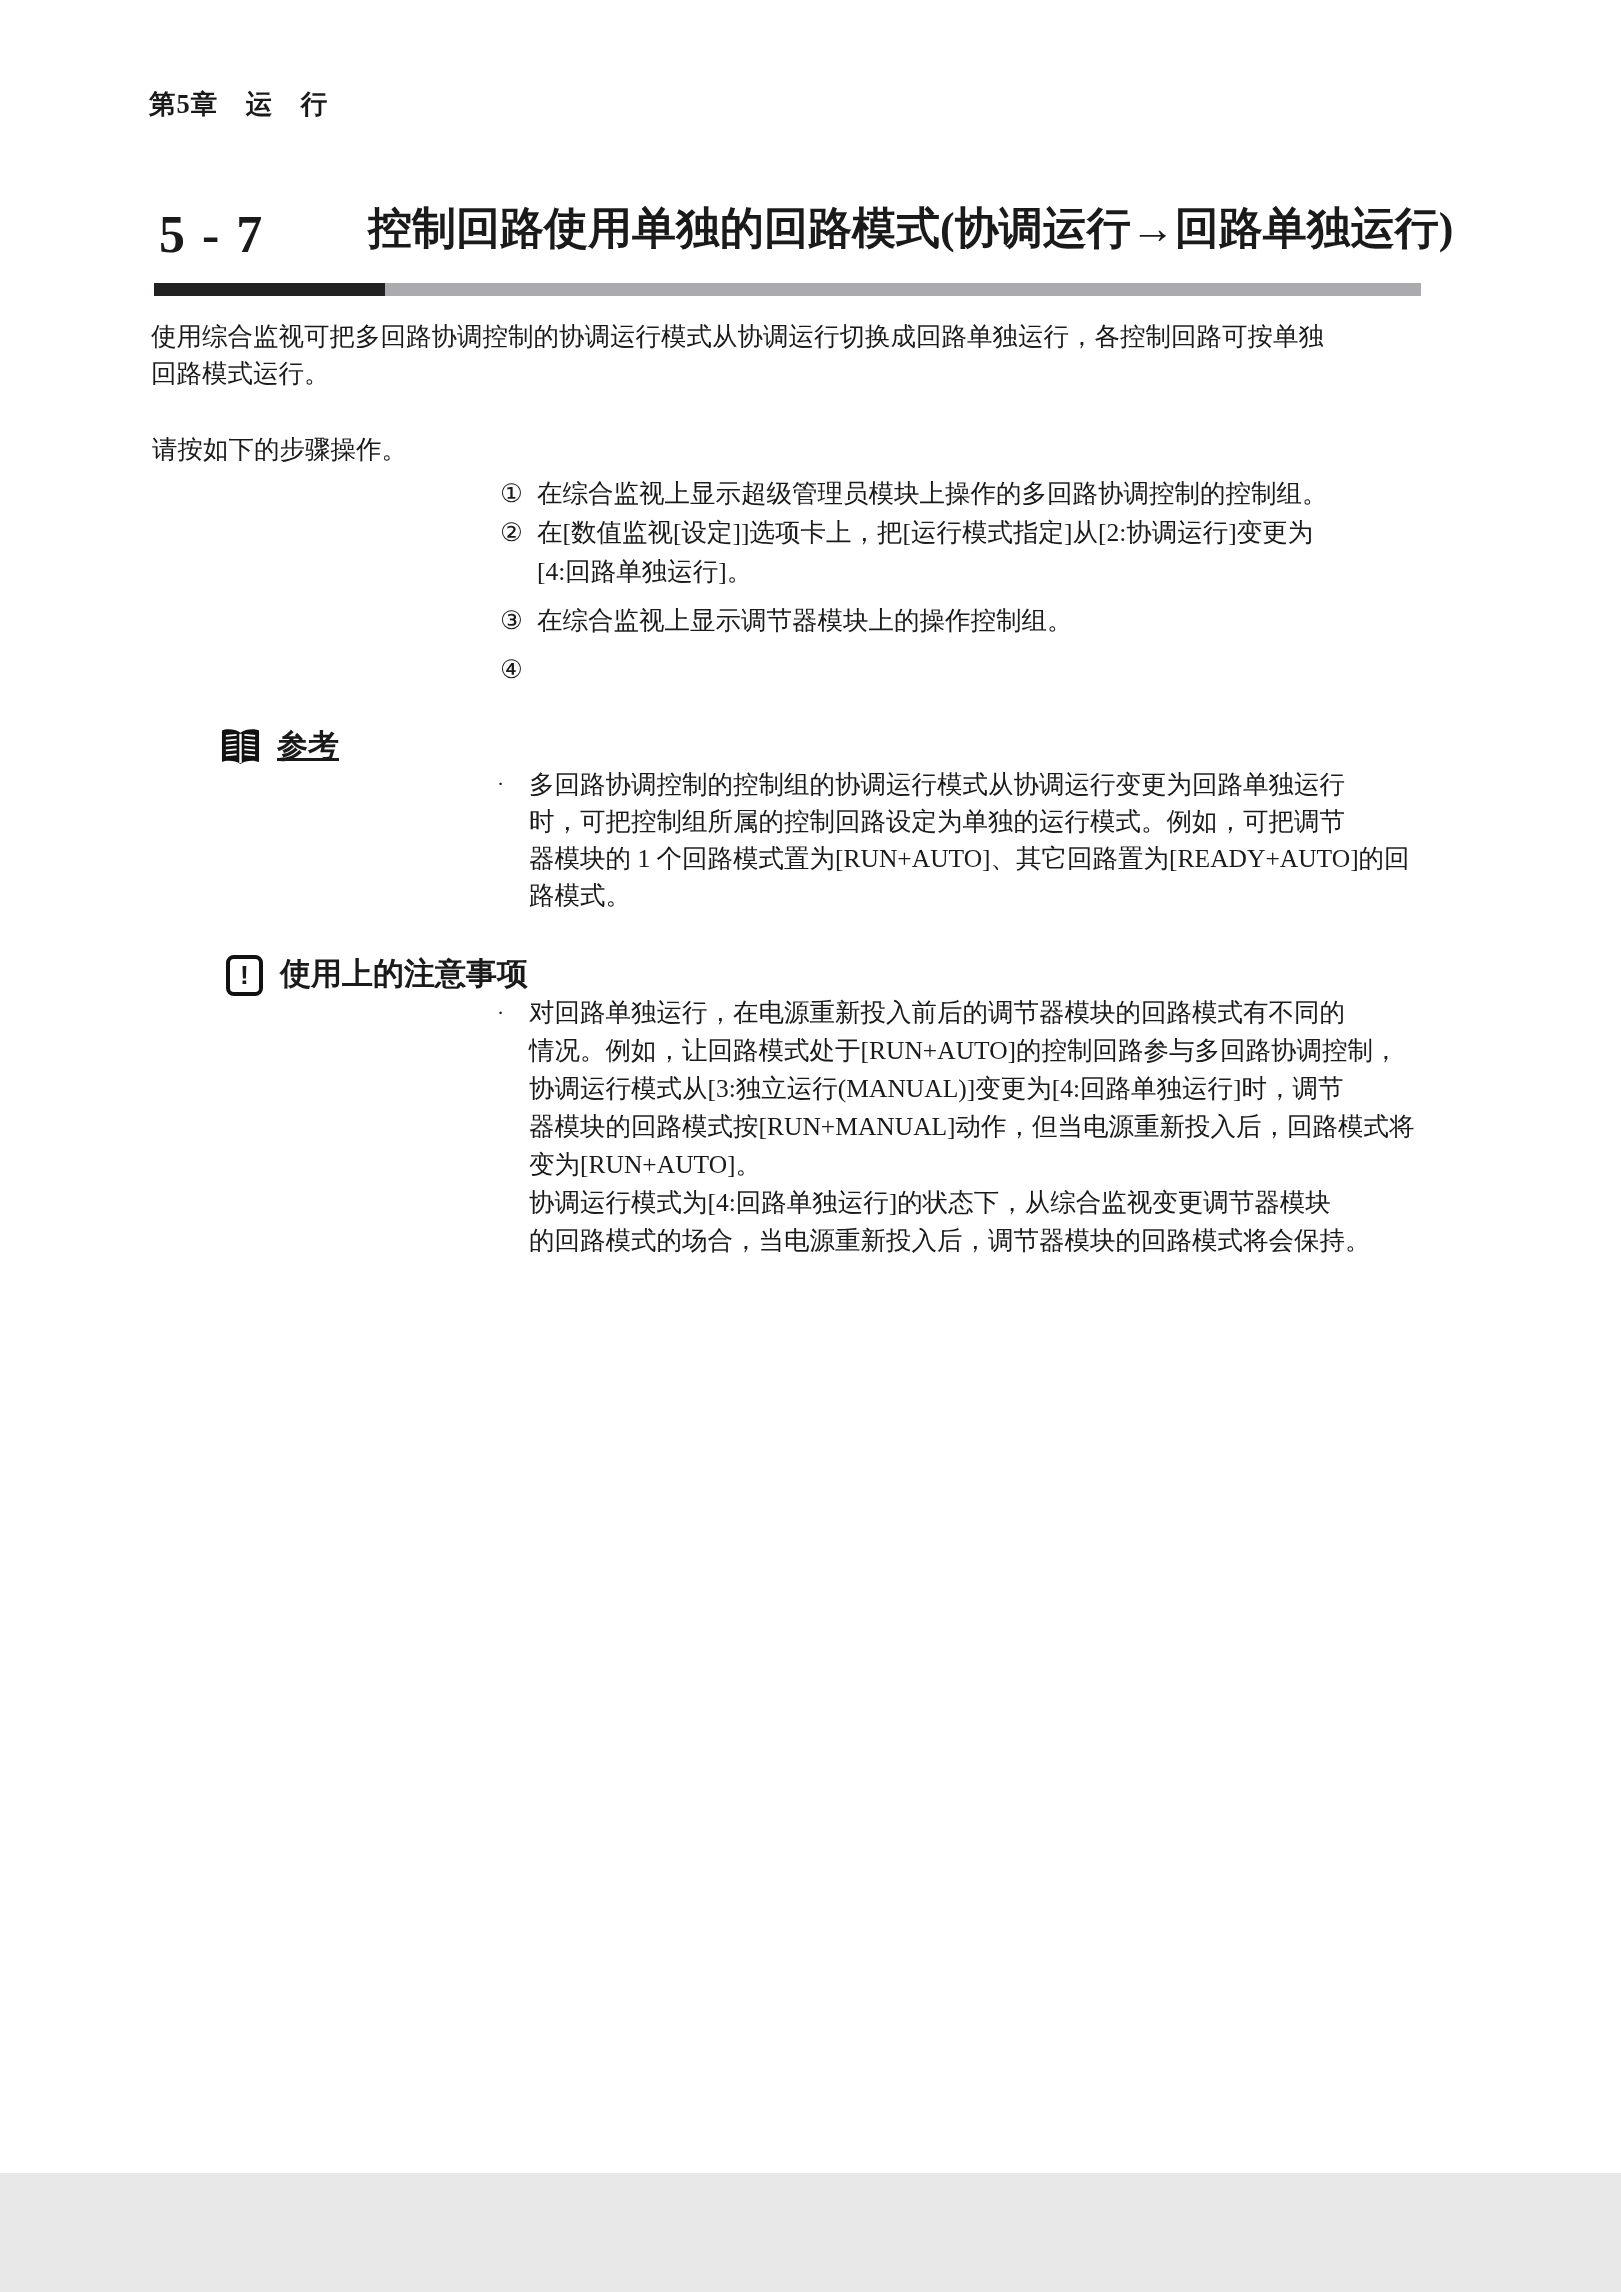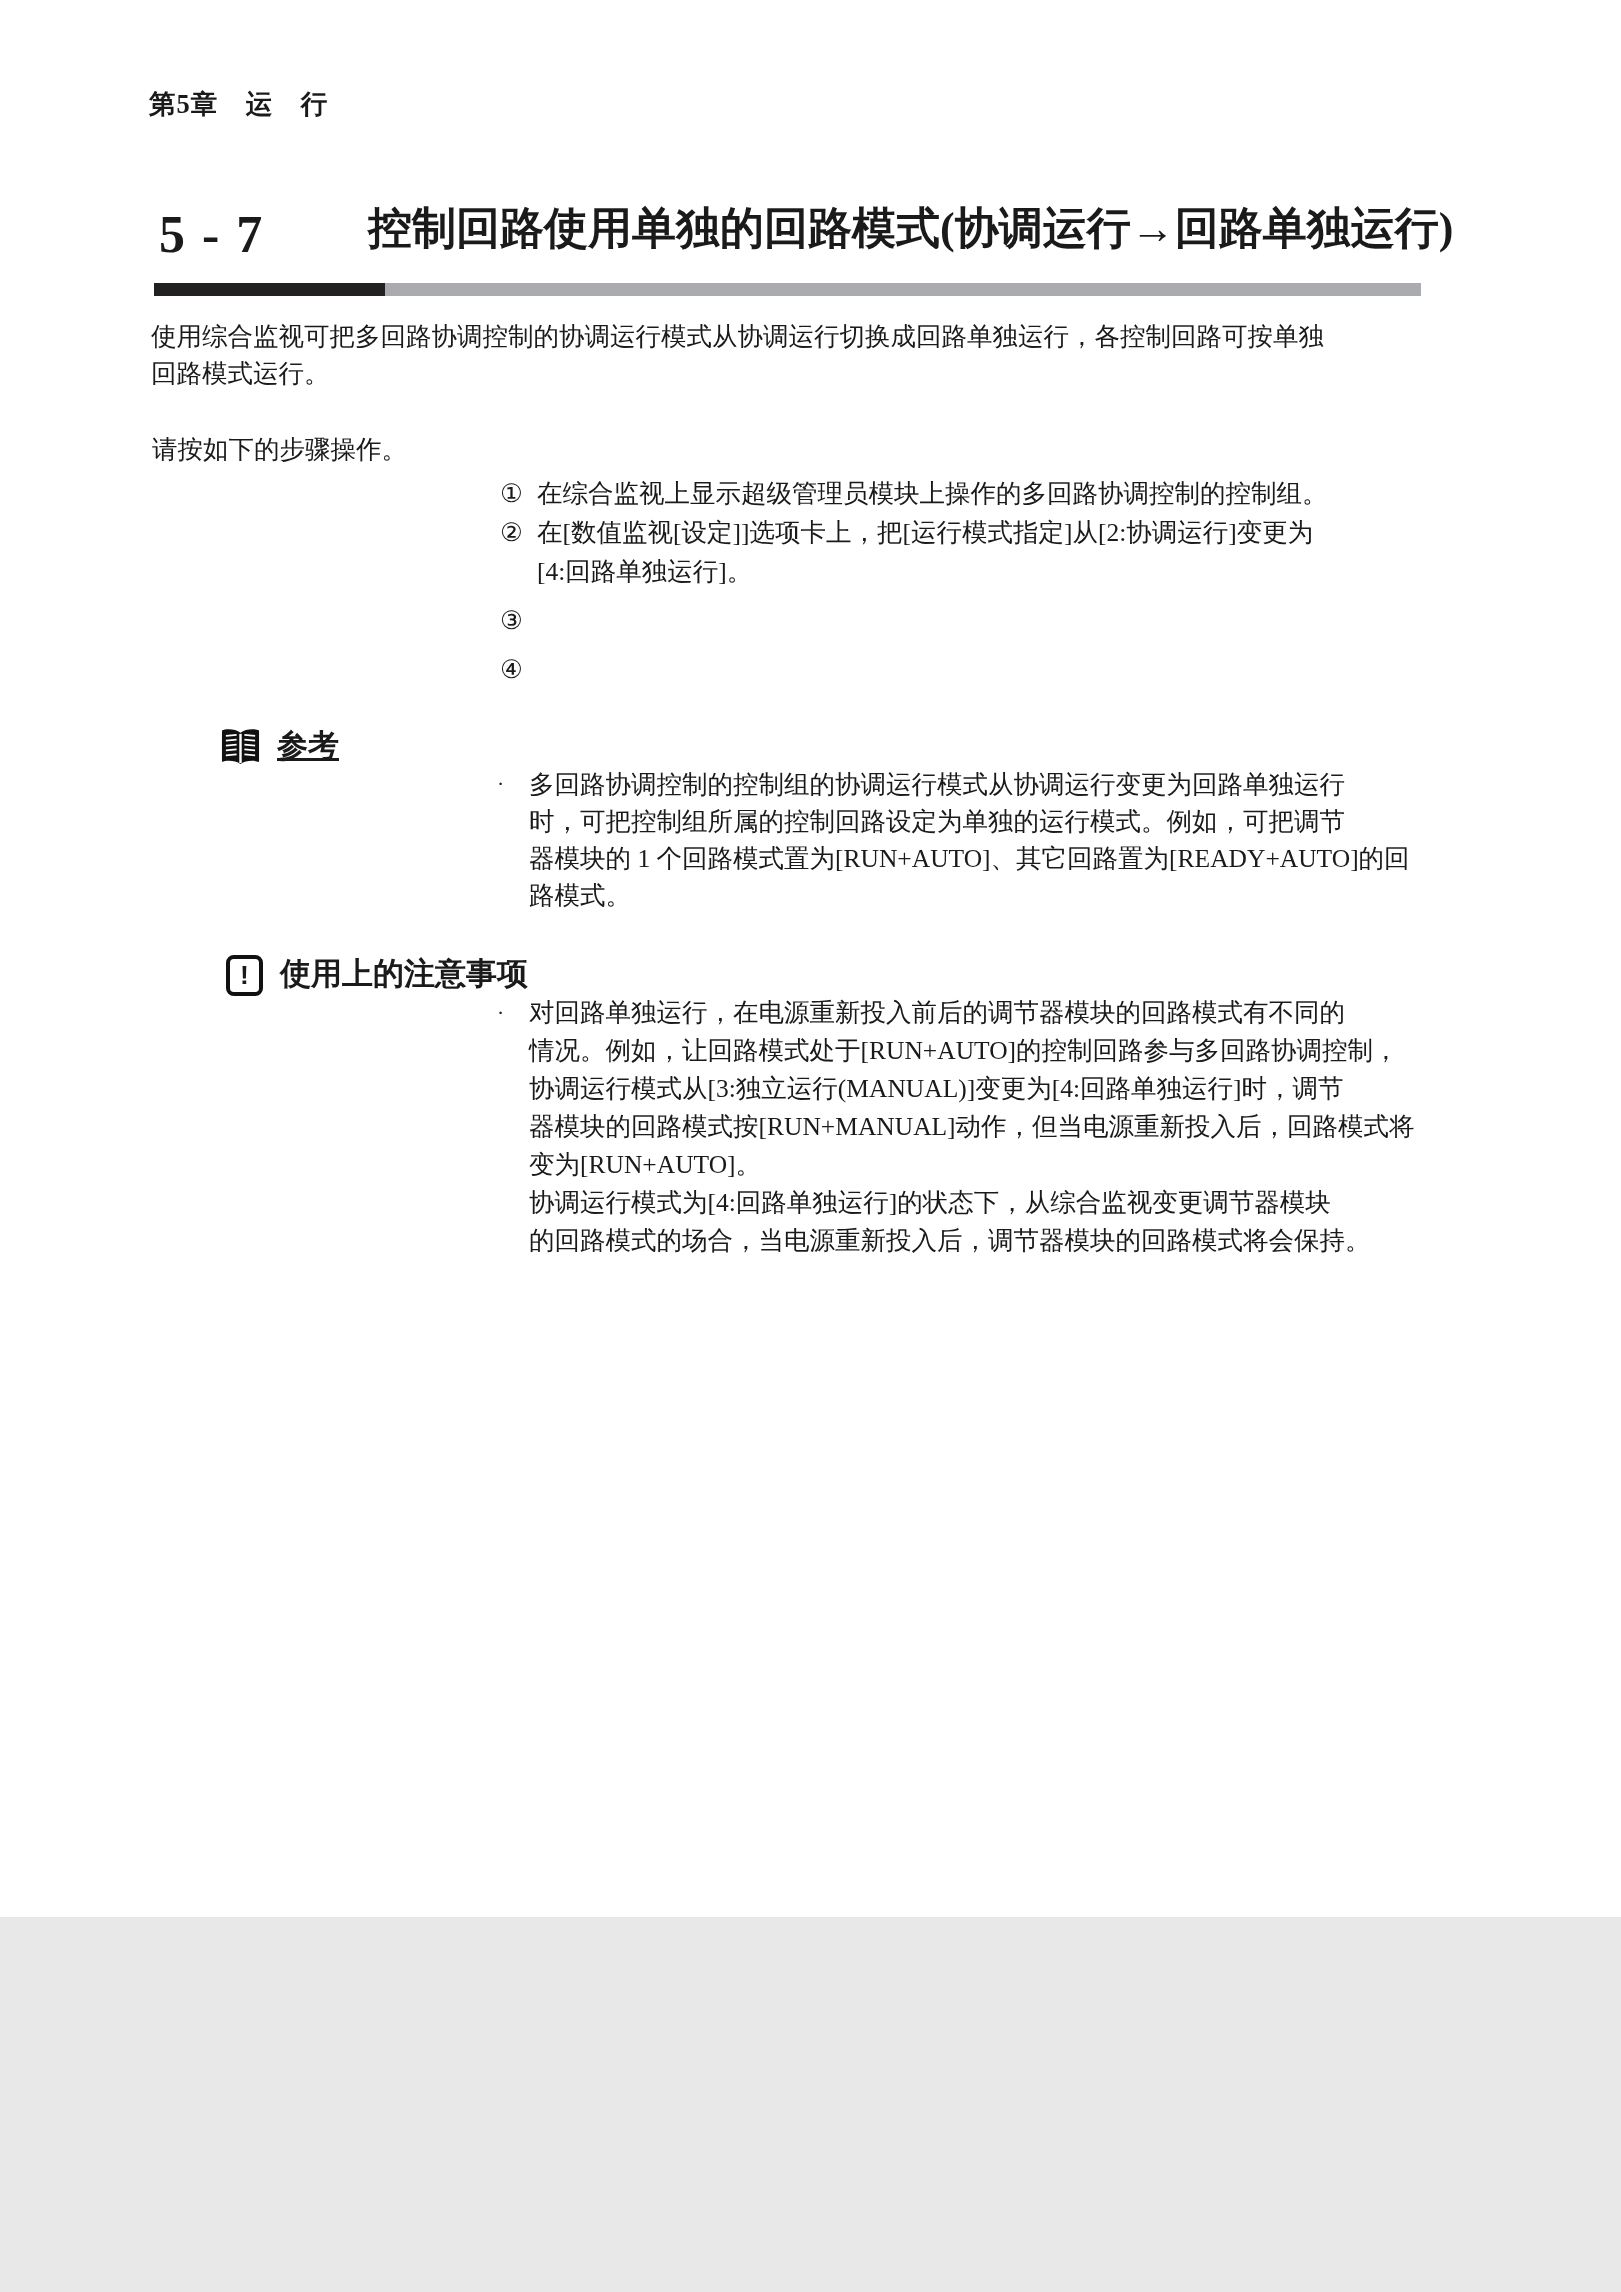--- a/index.html
+++ b/index.html
@@ -1,18 +1,18 @@
 <!DOCTYPE html>
 <html><head>
 <meta charset="utf-8">
 <style>
   html,body{margin:0;padding:0;background:#e8e8e8;}
   .page{
     position:relative;
-    width:1621px;height:1917px;
+    width:1621px;height:2173px;
     background:#ffffff;
     color:#1a1a1a;
     font-family:"Liberation Serif","DejaVu Serif",serif;
     overflow:hidden;
   }
   .abs{position:absolute;}
   .pre{white-space:pre-wrap;}
   .chapter{
     left:149px;top:86px;
     font-size:26.5px;font-weight:bold;
@@ -90,20 +90,21 @@
       <span class="marker">①</span>
       <span class="pre">在综合监视上显示超级管理员模块上操作的多回路协调控制的控制组。</span>
     </div>
     <div class="step">
       <span class="marker">②</span>
       <span class="pre">在[数值监视[设定]]选项卡上，把[运行模式指定]从[2:协调运行]变更为
 [4:回路单独运行]。</span>
     </div>
     <div class="step gap">
       <span class="marker">③</span>
+      <span class="pre">在综合监视上显示调节器模块上的操作控制组。</span>
     </div>
     <div class="step gap">
       <span class="marker">④</span>
     </div>
   </div>
 
   <div class="abs ref-icon">
     <svg width="41" height="39" viewBox="0 0 42 40" aria-hidden="true">
       <path d="M21 6 C16 1.5, 6 1.5, 2 3.5 L2 36 C6 34, 16 34, 21 38 C26 34, 36 34, 40 36 L40 3.5 C36 1.5, 26 1.5, 21 6 Z" fill="#111"></path>
       <path d="M21 7 L21 37" stroke="#fff" stroke-width="2.5"></path>

